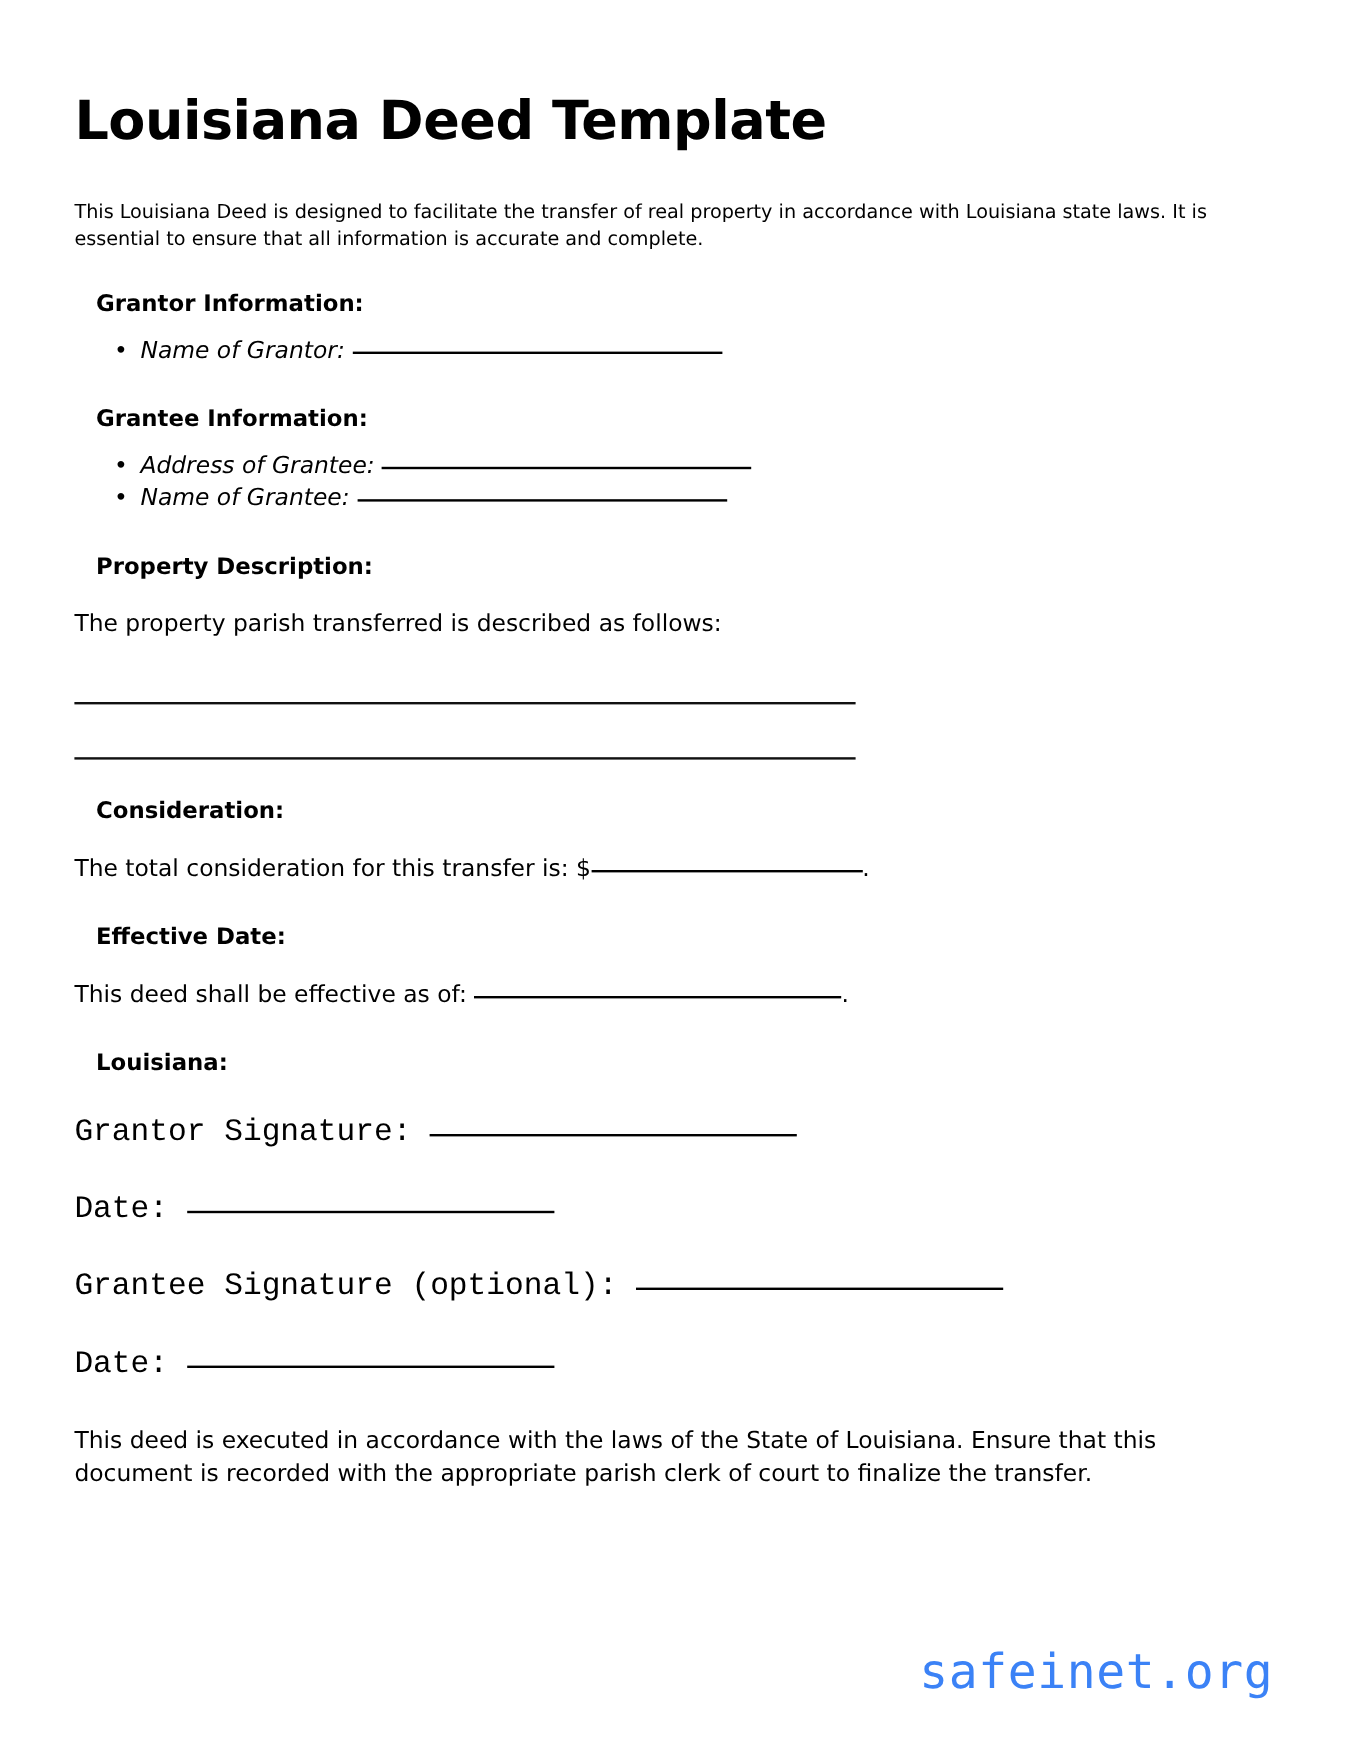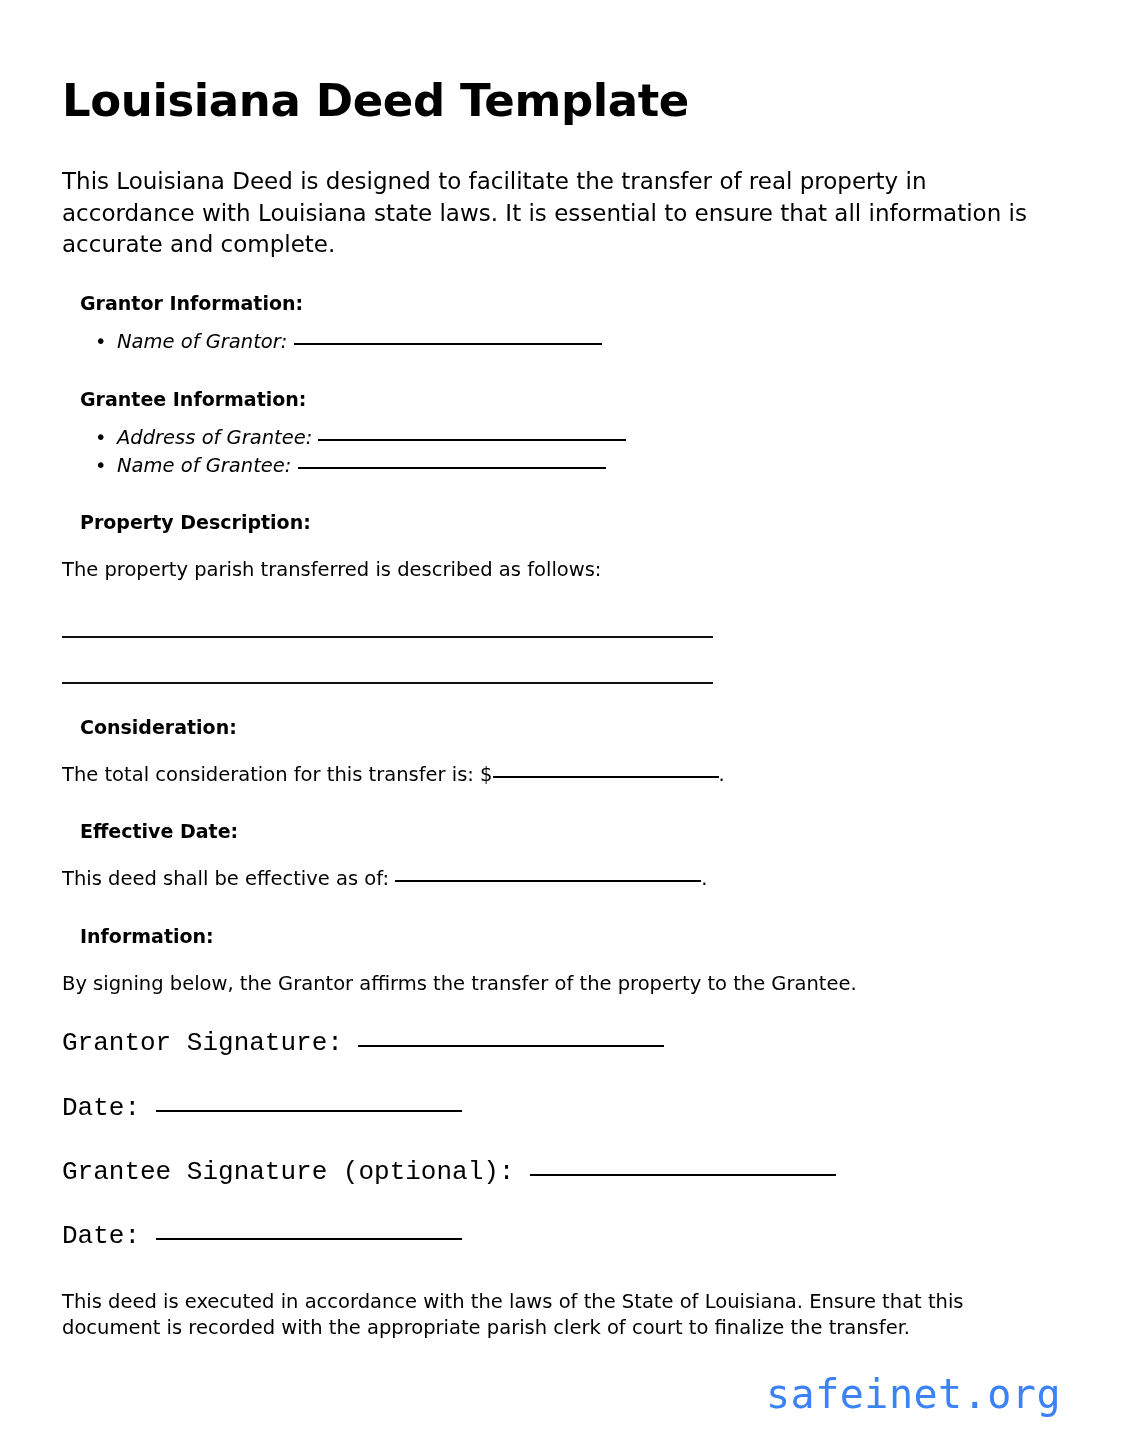--- a/index.html
+++ b/index.html
@@ -26,21 +26,21 @@
   }
   .doc-title {
     font-size: 45px;
     font-weight: bold;
     letter-spacing: -0.4px;
     line-height: 1.12;
     margin: 14px 0 0 0;
     padding: 0;
   }
   .intro-para {
-    font-size: 23px;
+    font-size: 16px;
     line-height: 1.36;
     margin: 40px 0 0 0;
     max-width: 965px;
   }
   .section-heading {
     font-size: 19px;
     font-weight: bold;
     margin: 32px 0 0 18px;
   }
   ul.field-list {
@@ -155,23 +155,22 @@
   </div>
 
   <h2 class="section-heading">Consideration:</h2>
 
   <p class="body-para"><span>The total consideration for this transfer is: $</span><span class="blank-rule r-consideration"></span><span>.</span></p>
 
   <h2 class="section-heading">Effective Date:</h2>
 
   <p class="body-para"><span>This deed shall be effective as of: </span><span class="blank-rule r-effective"></span><span>.</span></p>
 
-  <h2 class="section-heading">Information:</h2>
+  <h2 class="section-heading">Louisiana:</h2>
 
-  <p class="body-para">By signing below, the Grantor affirms the transfer of the property to the Grantee.</p>
 
   <p class="sig-line"><span>Grantor Signature: </span><span class="blank-rule r-grantor-sig"></span></p>
 
   <p class="sig-line"><span>Date: </span><span class="blank-rule r-date1"></span></p>
 
   <p class="sig-line"><span>Grantee Signature (optional): </span><span class="blank-rule r-grantee-sig"></span></p>
 
   <p class="sig-line"><span>Date: </span><span class="blank-rule r-date2"></span></p>
 
   <p class="closing-para">This deed is executed in accordance with the laws of the State of Louisiana. Ensure that this document is recorded with the appropriate parish clerk of court to finalize the transfer.</p>

